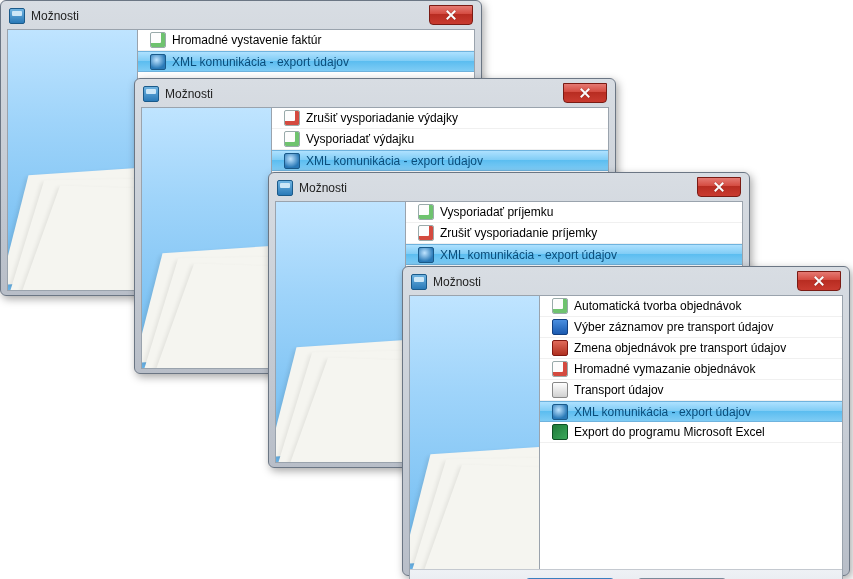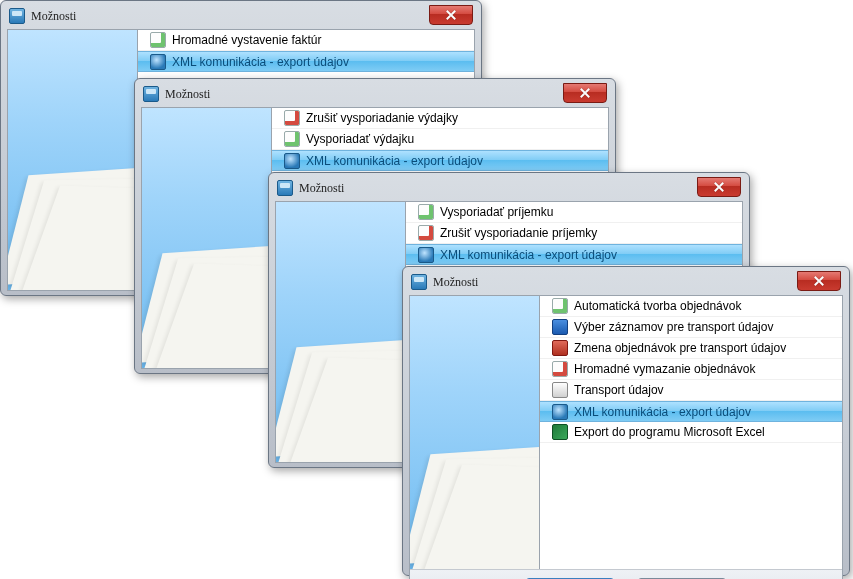--- a/index.html
+++ b/index.html
@@ -21,21 +21,20 @@
     border-radius: 6px;
     box-shadow: 2px 3px 8px rgba(0,0,0,0.35);
     padding: 6px;
   }
   .titlebar {
     height: 22px;
     display: flex;
     align-items: center;
     padding: 0 2px 4px 2px;
     position: relative;
-    font-family: Liberation Serif, serif;
   }
   .title-icon {
     width: 16px;
     height: 16px;
     background: linear-gradient(180deg,#6fb3e0,#2a7ab8);
     border: 1px solid #1a5a8a;
     border-radius: 2px;
     margin-right: 6px;
     display: inline-block;
     position: relative;

